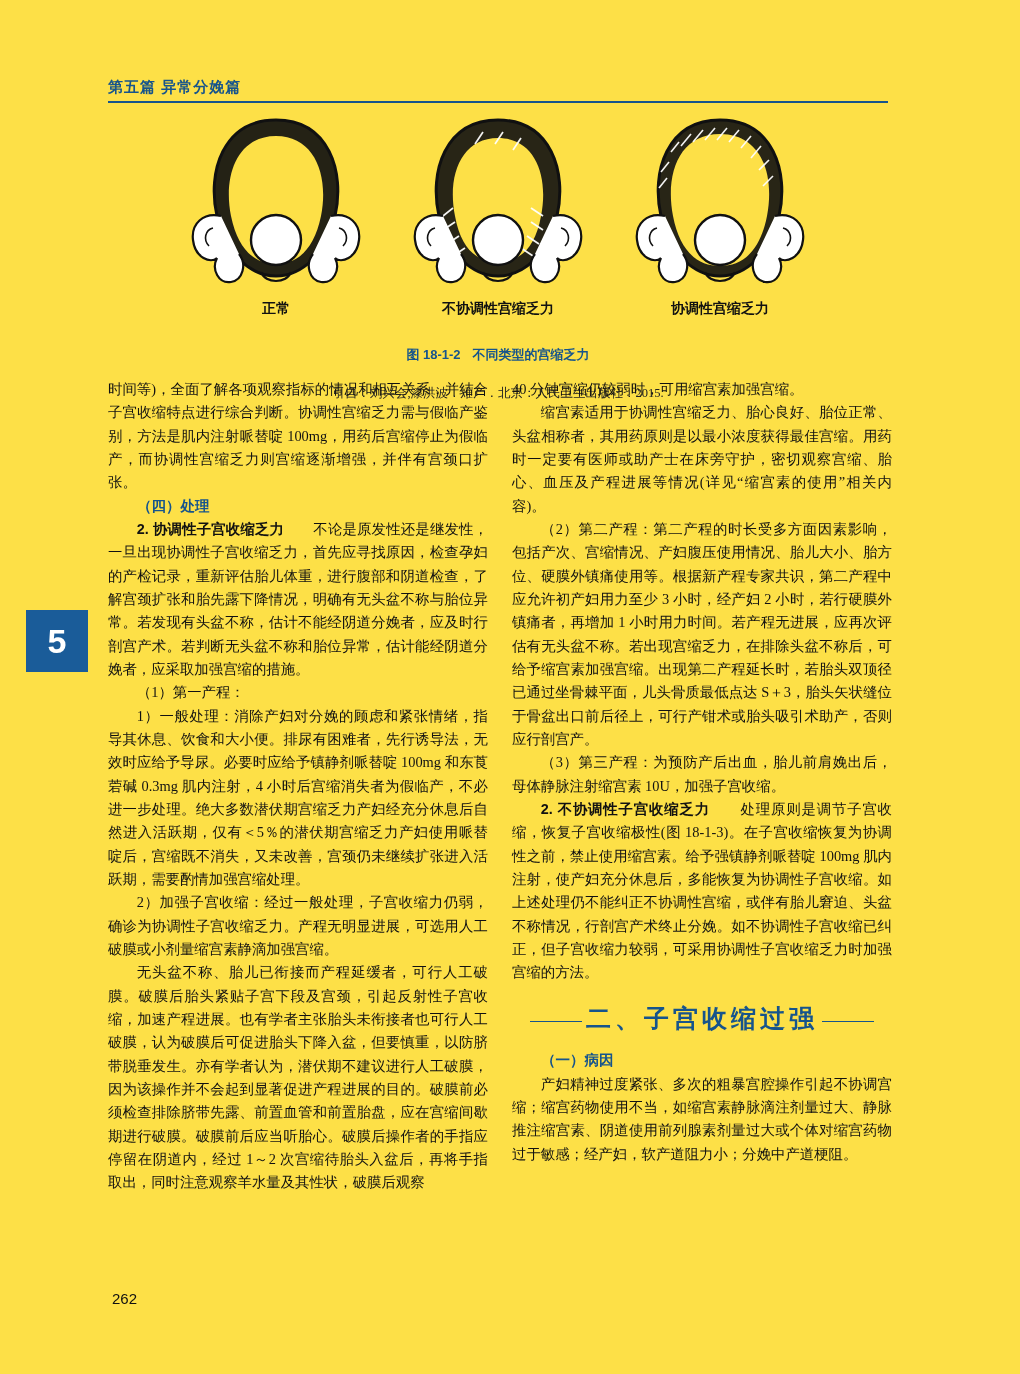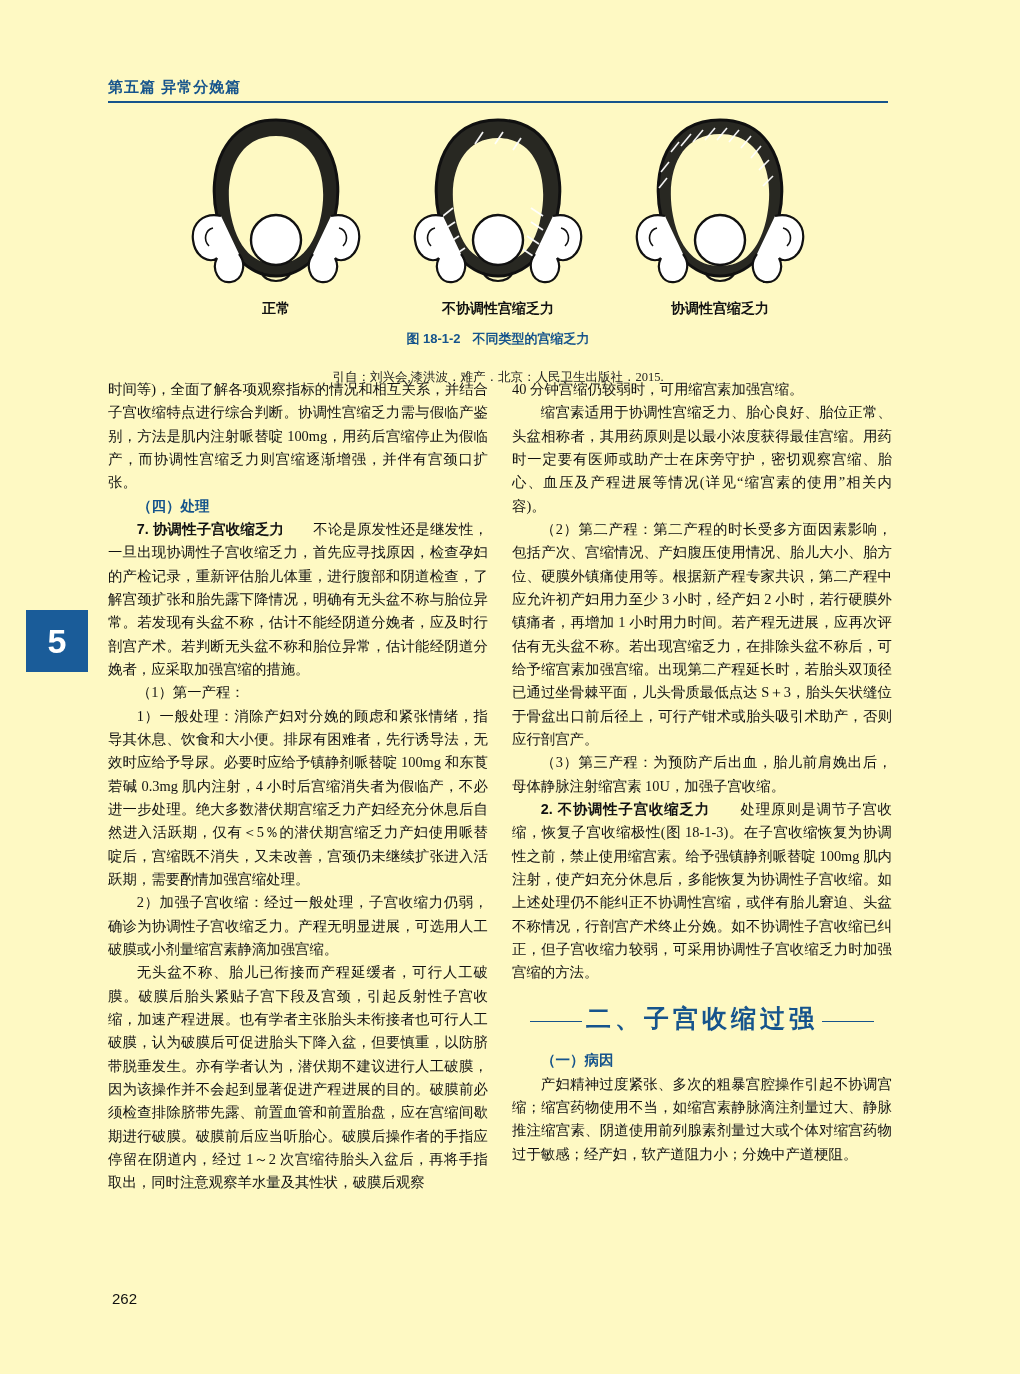--- a/index.html
+++ b/index.html
@@ -9,21 +9,21 @@
   }
   body {
     font-family: "Liberation Serif", "DejaVu Serif", serif;
     color: #111;
   }
   .page {
     position: relative;
     width: 1020px;
     height: 1374px;
     margin: 0 auto;
-    background: #fef9c3;
+    background: #fde047;
     overflow: hidden;
   }
 
   
   .header {
     position: absolute;
     left: 108px;
     top: 78px;
     width: 780px;
     height: 28px;
@@ -82,21 +82,21 @@
   }
   .fig-caption-sub {
     font-family: "Liberation Sans", "DejaVu Sans", sans-serif;
     font-size: 14px;
     font-weight: bold;
     color: #111;
     margin-top: 4px;
   }
   .figure-title {
     text-align: center;
-    margin-top: 12px;
+    margin-top: 28px;
     font-family: "Liberation Sans", "DejaVu Sans", sans-serif;
     font-size: 13px;
     font-weight: bold;
     color: #16548c;
   }
   .figure-title .lbl { margin-right: 12px; }
   .figure-source {
     text-align: center;
     margin-top: 21px;
     font-size: 12.5px;
@@ -271,21 +271,21 @@
       <span class="lbl">图 18-1-2</span><span>不同类型的宫缩乏力</span>
     </div>
     <div class="figure-source">引自：刘兴会,漆洪波．难产．北京：人民卫生出版社．2015.</div>
   </div>
 
   <div class="columns">
 
     <div class="col">
       <p class="noindent">时间等)，全面了解各项观察指标的情况和相互关系，并结合子宫收缩特点进行综合判断。协调性宫缩乏力需与假临产鉴别，方法是肌内注射哌替啶 100mg，用药后宫缩停止为假临产，而协调性宫缩乏力则宫缩逐渐增强，并伴有宫颈口扩张。</p>
       <p class="sub-head">（四）处理</p>
-      <p><span class="bold-lead">7. 协调性子宫收缩乏力</span><span>　　不论是原发性还是继发性，一旦出现协调性子宫收缩乏力，首先应寻找原因，检查孕妇的产检记录，重新评估胎儿体重，进行腹部和阴道检查，了解宫颈扩张和胎先露下降情况，明确有无头盆不称与胎位异常。若发现有头盆不称，估计不能经阴道分娩者，应及时行剖宫产术。若判断无头盆不称和胎位异常，估计能经阴道分娩者，应采取加强宫缩的措施。</span></p>
+      <p><span class="bold-lead">2. 协调性子宫收缩乏力</span><span>　　不论是原发性还是继发性，一旦出现协调性子宫收缩乏力，首先应寻找原因，检查孕妇的产检记录，重新评估胎儿体重，进行腹部和阴道检查，了解宫颈扩张和胎先露下降情况，明确有无头盆不称与胎位异常。若发现有头盆不称，估计不能经阴道分娩者，应及时行剖宫产术。若判断无头盆不称和胎位异常，估计能经阴道分娩者，应采取加强宫缩的措施。</span></p>
       <p>（1）第一产程：</p>
       <p>1）一般处理：消除产妇对分娩的顾虑和紧张情绪，指导其休息、饮食和大小便。排尿有困难者，先行诱导法，无效时应给予导尿。必要时应给予镇静剂哌替啶 100mg 和东莨菪碱 0.3mg 肌内注射，4 小时后宫缩消失者为假临产，不必进一步处理。绝大多数潜伏期宫缩乏力产妇经充分休息后自然进入活跃期，仅有＜5％的潜伏期宫缩乏力产妇使用哌替啶后，宫缩既不消失，又未改善，宫颈仍未继续扩张进入活跃期，需要酌情加强宫缩处理。</p>
       <p>2）加强子宫收缩：经过一般处理，子宫收缩力仍弱，确诊为协调性子宫收缩乏力。产程无明显进展，可选用人工破膜或小剂量缩宫素静滴加强宫缩。</p>
       <p>无头盆不称、胎儿已衔接而产程延缓者，可行人工破膜。破膜后胎头紧贴子宫下段及宫颈，引起反射性子宫收缩，加速产程进展。也有学者主张胎头未衔接者也可行人工破膜，认为破膜后可促进胎头下降入盆，但要慎重，以防脐带脱垂发生。亦有学者认为，潜伏期不建议进行人工破膜，因为该操作并不会起到显著促进产程进展的目的。破膜前必须检查排除脐带先露、前置血管和前置胎盘，应在宫缩间歇期进行破膜。破膜前后应当听胎心。破膜后操作者的手指应停留在阴道内，经过 1～2 次宫缩待胎头入盆后，再将手指取出，同时注意观察羊水量及其性状，破膜后观察</p>
     </div>
 
     <div class="col">
       <p class="noindent">40 分钟宫缩仍较弱时，可用缩宫素加强宫缩。</p>
       <p>缩宫素适用于协调性宫缩乏力、胎心良好、胎位正常、头盆相称者，其用药原则是以最小浓度获得最佳宫缩。用药时一定要有医师或助产士在床旁守护，密切观察宫缩、胎心、血压及产程进展等情况(详见“缩宫素的使用”相关内容)。</p>
       <p>（2）第二产程：第二产程的时长受多方面因素影响，包括产次、宫缩情况、产妇腹压使用情况、胎儿大小、胎方位、硬膜外镇痛使用等。根据新产程专家共识，第二产程中应允许初产妇用力至少 3 小时，经产妇 2 小时，若行硬膜外镇痛者，再增加 1 小时用力时间。若产程无进展，应再次评估有无头盆不称。若出现宫缩乏力，在排除头盆不称后，可给予缩宫素加强宫缩。出现第二产程延长时，若胎头双顶径已通过坐骨棘平面，儿头骨质最低点达 S＋3，胎头矢状缝位于骨盆出口前后径上，可行产钳术或胎头吸引术助产，否则应行剖宫产。</p>

